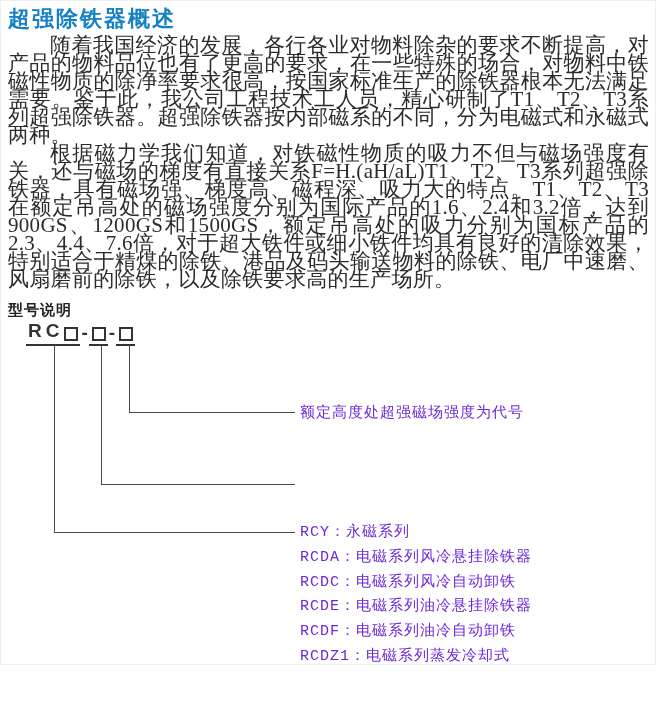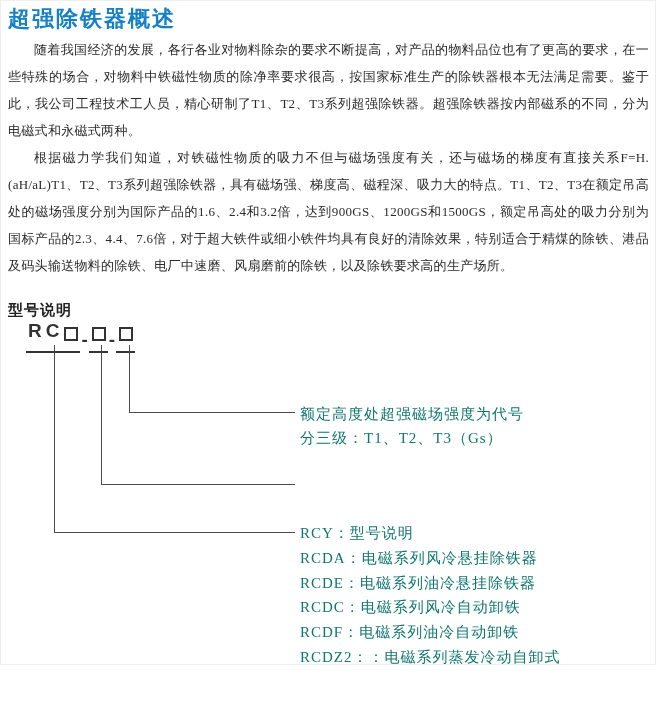--- a/index.html
+++ b/index.html
@@ -25,22 +25,22 @@
     font-size: 22px;
     letter-spacing: 2px;
     color: #1580c4;
   }
 
   .body-text {
     position: absolute;
     left: 8px;
     top: 36px;
     width: 641px;
-    font-size: 13px;
-    line-height: 27px;
+    font-size: 21px;
+    line-height: 18px;
     letter-spacing: 0.3px;
     text-align: justify;
     color: #2b2b2b;
   }
   .body-text p { text-indent: 2em; margin: 0; }
 
   .section-heading {
     position: absolute;
     left: 8px;
     top: 301px;
@@ -60,21 +60,21 @@
     font-family: "Liberation Sans", "DejaVu Sans", sans-serif;
     font-size: 19px;
     font-weight: bold;
     color: #333333;
     line-height: 21px;
   }
   .code-group {
     display: inline-flex;
     align-items: flex-end;
     border-bottom: 2px solid #333333;
-    padding: 0 2px 10px 2px;
+    padding: 0 2px 3px 2px;
   }
   .code-prefix { letter-spacing: 4px; }
   .code-box {
     display: inline-block;
     width: 14px;
     height: 14px;
     border: 2px solid #333333;
     background: #ffffff;
     margin-left: 1px;
   }
@@ -86,21 +86,22 @@
 
   .vline, .hline { position: absolute; background: #4a4a4a; }
   .vline { width: 1px; }
   .hline { height: 1px; }
 
   .anno {
     position: absolute;
     left: 300px;
     font-size: 15px;
     letter-spacing: 1px;
-    color: #0f766e;
+    color: #6d28d9;
+    font-family: Liberation Mono, monospace;
   }
   .anno-multiline { line-height: 24px; }
   .series-block { line-height: 24.8px; }
   .series-block div { white-space: nowrap; }
 </style>
 </head>
 <body>
 
 <div class="page">
 
@@ -130,26 +131,26 @@
 
   <div class="vline" style="left:54px;  top:345px; height:188px;"></div>
   <div class="vline" style="left:101px; top:345px; height:140px;"></div>
   <div class="vline" style="left:129px; top:345px; height:68px;"></div>
   <div class="hline" style="left:129px; top:412px; width:166px;"></div>
   <div class="hline" style="left:101px; top:484px; width:194px;"></div>
   <div class="hline" style="left:54px;  top:532px; width:241px;"></div>
 
   <div class="anno anno-multiline" style="top:402px;">
     <div>额定高度处超强磁场强度为代号</div>
-    <div>分三级：T1、T2、T3（Gs）</div>
   </div>
 
 
   <div class="anno series-block" style="top:521px;">
-    <div>RCY：型号说明</div>
+    <div>RCY：永磁系列</div>
     <div>RCDA：电磁系列风冷悬挂除铁器</div>
+    <div>RCDC：电磁系列风冷自动卸铁</div>
     <div>RCDE：电磁系列油冷悬挂除铁器</div>
-    <div>RCDC：电磁系列风冷自动卸铁</div>
     <div>RCDF：电磁系列油冷自动卸铁</div>
+    <div>RCDZ1：电磁系列蒸发冷却式</div>
     <div>RCDZ2：：电磁系列蒸发冷动自卸式</div>
   </div>
 
 </div>
 
 </body></html>

